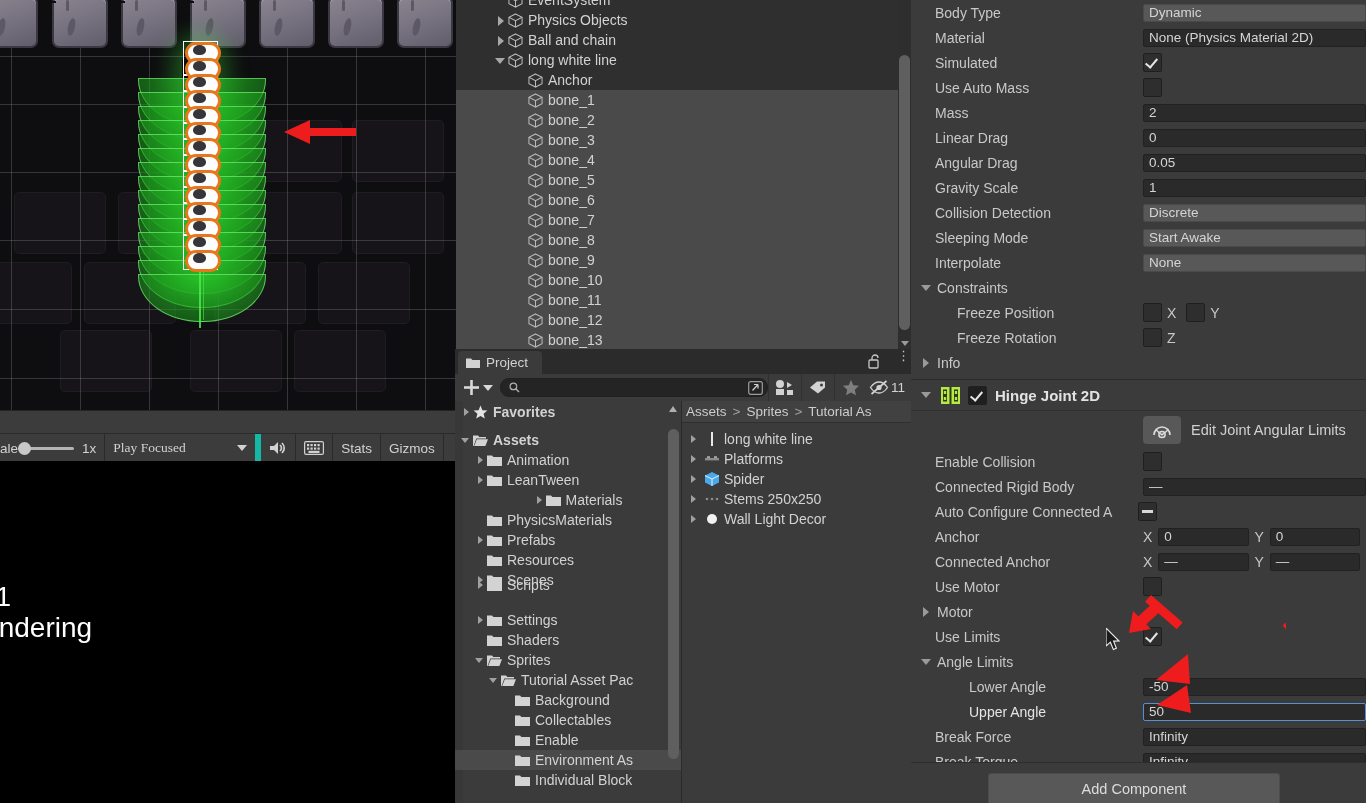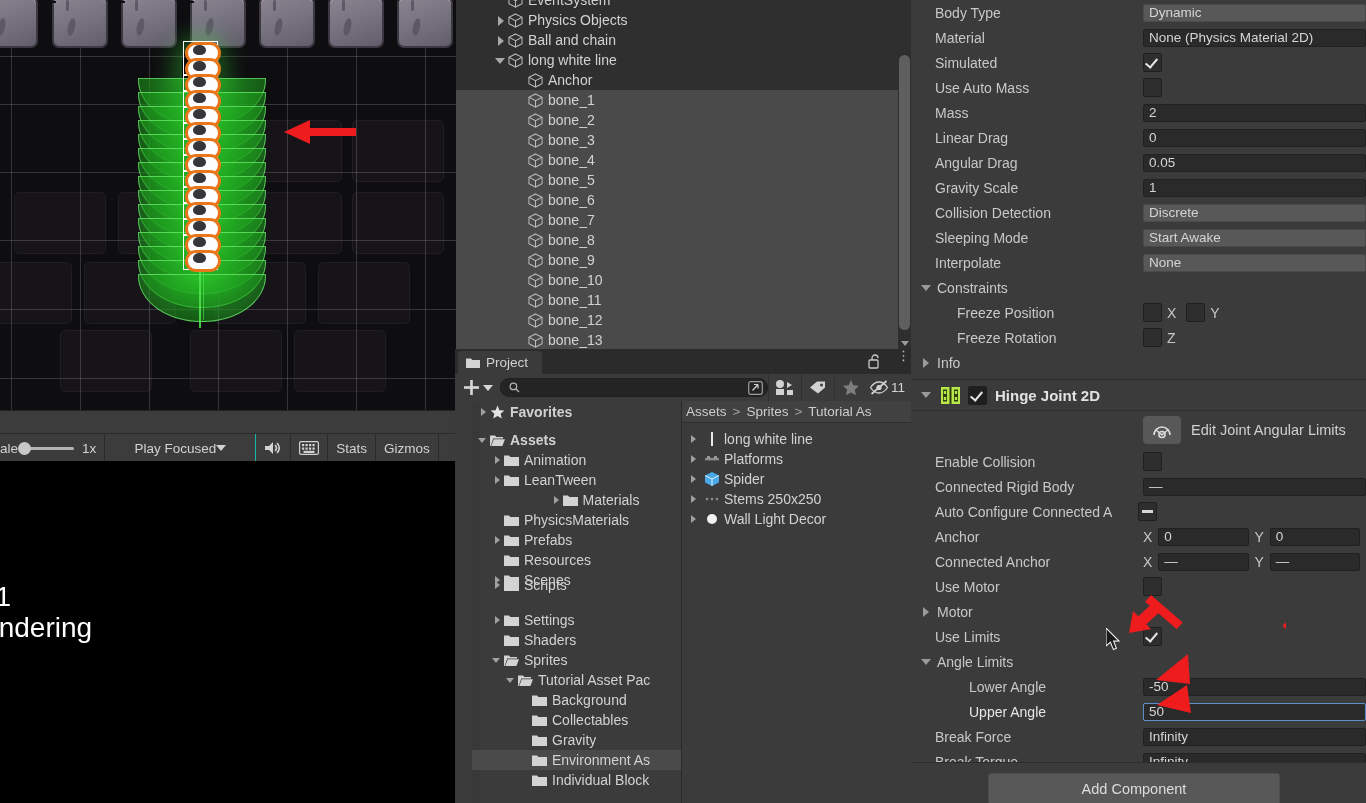--- a/index.html
+++ b/index.html
@@ -36,21 +36,21 @@
 
   
   #scene-toolstrip{position:absolute;left:0;top:410px;width:456px;height:23px;background:#3c3c3c;border-top:1px solid #242424;}
   #scene-kebab{position:absolute;right:10px;top:412px;width:4px;height:18px;color:#c4c4c4;font-size:14px;line-height:5px;letter-spacing:0;text-align:center;}
   #gametoolbar{position:absolute;left:0;top:433px;width:456px;height:28px;background:#3c3c3c;border-top:1px solid #2a2a2a;border-bottom:1px solid #2a2a2a;
                display:flex;align-items:stretch;color:#d2d2d2;font-size:13.5px;}
   .gt-seg{display:flex;align-items:center;padding:0 8px;border-right:1px solid #2a2a2a;}
   #scalelabel{padding-left:0;}
   .slider-track{position:relative;width:52px;height:3px;background:#b4b4b4;border-radius:2px;margin:0 8px 0 4px;}
   .slider-knob{position:absolute;left:-4px;top:-5px;width:13px;height:13px;border-radius:50%;background:#c8c8c8;}
-  .gt-dd{display:flex;align-items:center;justify-content:center;width:134px;padding:0 8px;border-right:1px solid #14b8a6;}
+  .gt-dd{display:flex;align-items:center;justify-content:space-between;width:134px;padding:0 8px;border-right:6px solid #14b8a6;font-family:Liberation Serif, serif;}
   .caret-d{width:0;height:0;border-left:5px solid transparent;border-right:5px solid transparent;border-top:6px solid #d2d2d2;}
   #blackpanel{position:absolute;left:0;top:461px;width:456px;height:342px;background:#000;color:#fff;}
   #blacktext{position:absolute;left:-48px;top:120px;font-size:28px;line-height:1.12;white-space:pre;}
 
   
   #hier{position:absolute;left:456px;top:0;width:455px;height:349px;background:#3b3b3b;overflow:hidden;}
   #hier-gutter{position:absolute;left:0;top:0;width:39px;height:349px;background:#383838;}
   .hrow{position:absolute;left:0;width:455px;height:20px;display:flex;align-items:center;color:#d2d2d2;font-size:14px;white-space:nowrap;}
   .hrow.dim{background:#2f2f2f;}
   .hrow.sel{background:#4a4a4a;}
@@ -69,21 +69,21 @@
   #proj-tab{position:absolute;left:3px;top:2px;height:23px;padding:0 14px 0 8px;background:#3b3b3b;border-radius:4px 4px 0 0;
             display:flex;align-items:center;gap:6px;color:#d2d2d2;font-size:13.5px;}
   #proj-lock{position:absolute;right:30px;top:5px;}
   #proj-kebab{position:absolute;right:10px;top:4px;color:#c4c4c4;font-size:13px;line-height:5px;text-align:center;width:4px;}
   #proj-toolbar{position:absolute;left:0;top:25px;width:456px;height:27px;background:#3b3b3b;display:flex;align-items:center;}
   #proj-create{display:flex;align-items:center;gap:3px;padding:0 7px 0 8px;color:#d8d8d8;}
   #proj-search{position:relative;flex:1;height:17px;background:#242424;border:1px solid #202020;border-radius:9px;display:flex;align-items:center;padding:0 4px 0 8px;}
   #proj-search input{all:unset;flex:1;color:#cfcfcf;font-size:12px;font-family:"Liberation Sans",sans-serif;}
   .tb-btn{width:32px;height:27px;display:flex;align-items:center;justify-content:center;border-left:1px solid #303030;}
   #hidden-count{display:flex;align-items:center;gap:2px;padding:0 6px 0 2px;color:#d2d2d2;font-size:13.5px;}
-  #proj-left{position:absolute;left:0;top:52px;width:226px;height:402px;background:#3b3b3b;overflow:hidden;margin-left:17px;}
+  #proj-left{position:absolute;left:0;top:52px;width:226px;height:402px;background:#3b3b3b;overflow:hidden;}
   #proj-left-gutter{position:absolute;left:0;top:0;width:8px;height:402px;background:#383838;}
   #proj-right{position:absolute;left:226px;top:52px;width:230px;height:402px;background:#3b3b3b;border-left:1px solid #2b2b2b;}
   #breadcrumb{position:absolute;left:0;top:0;width:230px;height:21px;background:#414141;border-bottom:1px solid #2f2f2f;
               display:flex;align-items:center;color:#cdcdcd;font-size:13.5px;padding-left:4px;white-space:nowrap;overflow:hidden;}
   .crumbsep{margin:0 6px;color:#a0a0a0;}
   .prow{position:absolute;left:0;width:226px;height:20px;display:flex;align-items:center;color:#d2d2d2;font-size:14px;white-space:nowrap;}
   .prow.sel{background:#4a4a4a;}
   .arow{position:absolute;left:0;width:230px;height:20px;display:flex;align-items:center;color:#d2d2d2;font-size:14px;white-space:nowrap;}
   .foldsm{width:10px;height:10px;position:relative;flex:none;margin-right:2px;}
   .foldsm.closed:after{content:"";position:absolute;left:3px;top:1px;border-left:5px solid #a0a0a0;border-top:4px solid transparent;border-bottom:4px solid transparent;}
@@ -673,21 +673,21 @@
               <path d="M0 1.5h5l1.4 1.6H15V12H0z" fill="#d3d3d3"></path>
             </svg>
             <span style="overflow:hidden">Collectables</span>
           </div>
           <div class="prow" style="top: 329px;">
             <span style="width:48px;flex:none"></span>
             <span style="width:12px;flex:none"></span>
             <svg width="15" height="13" viewBox="0 0 15 13" style="margin-right:5px;flex:none">
               <path d="M0 1.5h5l1.4 1.6H15V12H0z" fill="#d3d3d3"></path>
             </svg>
-            <span style="overflow:hidden">Gravity</span>
+            <span style="overflow:hidden">Enable</span>
           </div>
           <div class="prow sel" style="top: 349px;">
             <span style="width:48px;flex:none"></span>
             <span style="width:12px;flex:none"></span>
             <svg width="15" height="13" viewBox="0 0 15 13" style="margin-right:5px;flex:none">
               <path d="M0 1.5h5l1.4 1.6H15V12H0z" fill="#d3d3d3"></path>
             </svg>
             <span style="overflow:hidden">Environment As</span>
           </div>
           <div class="prow" style="top: 369px;">

